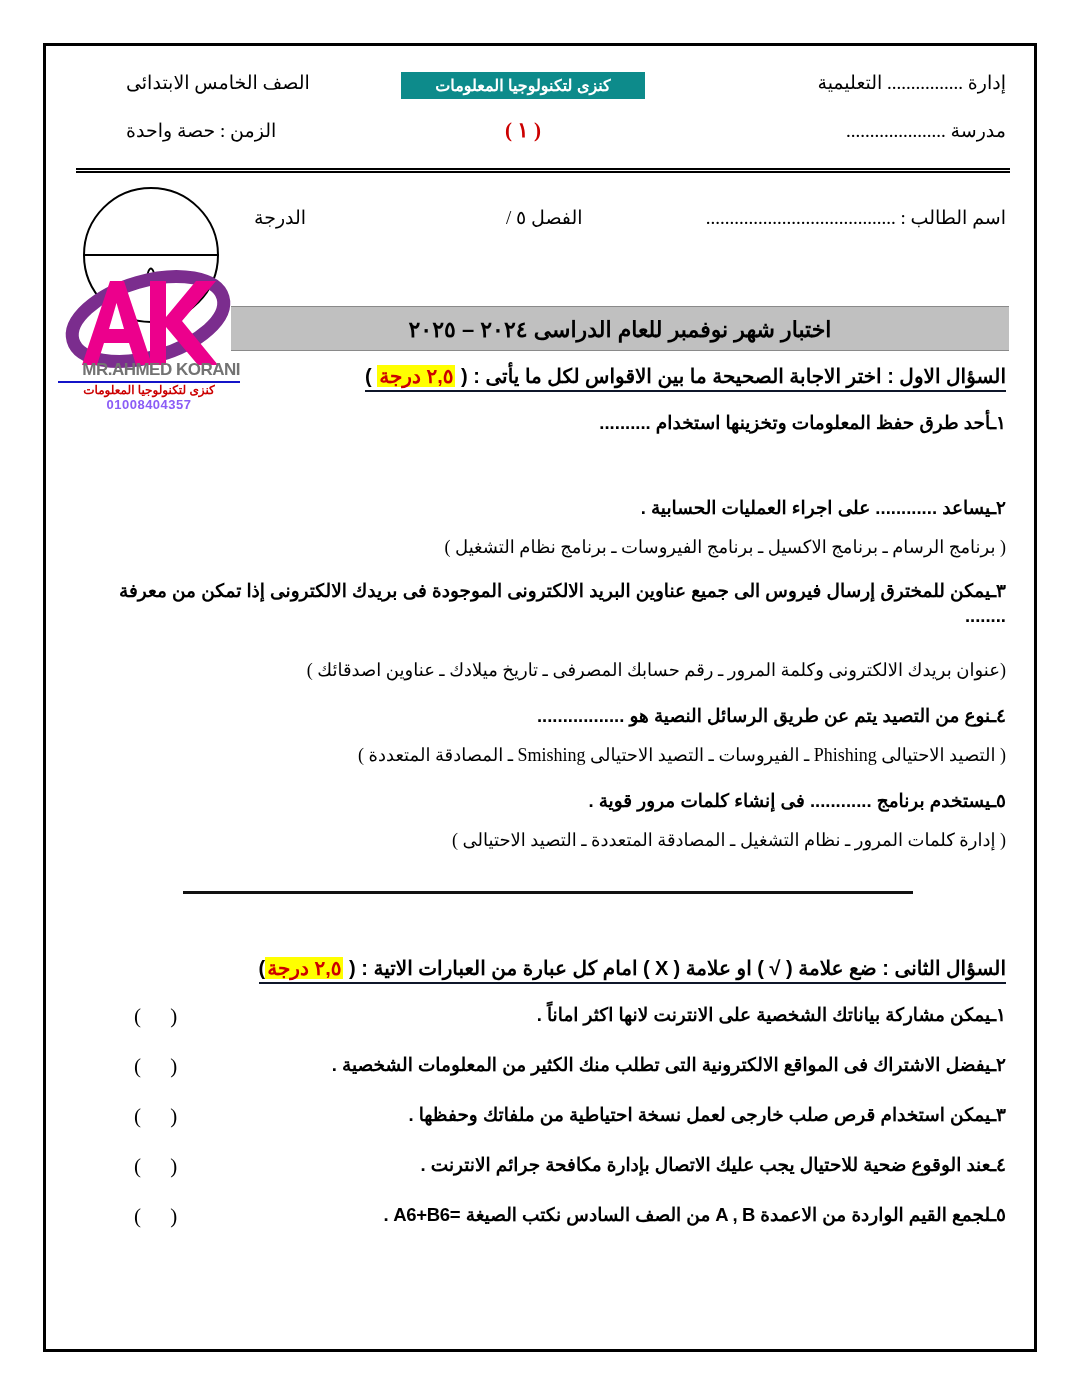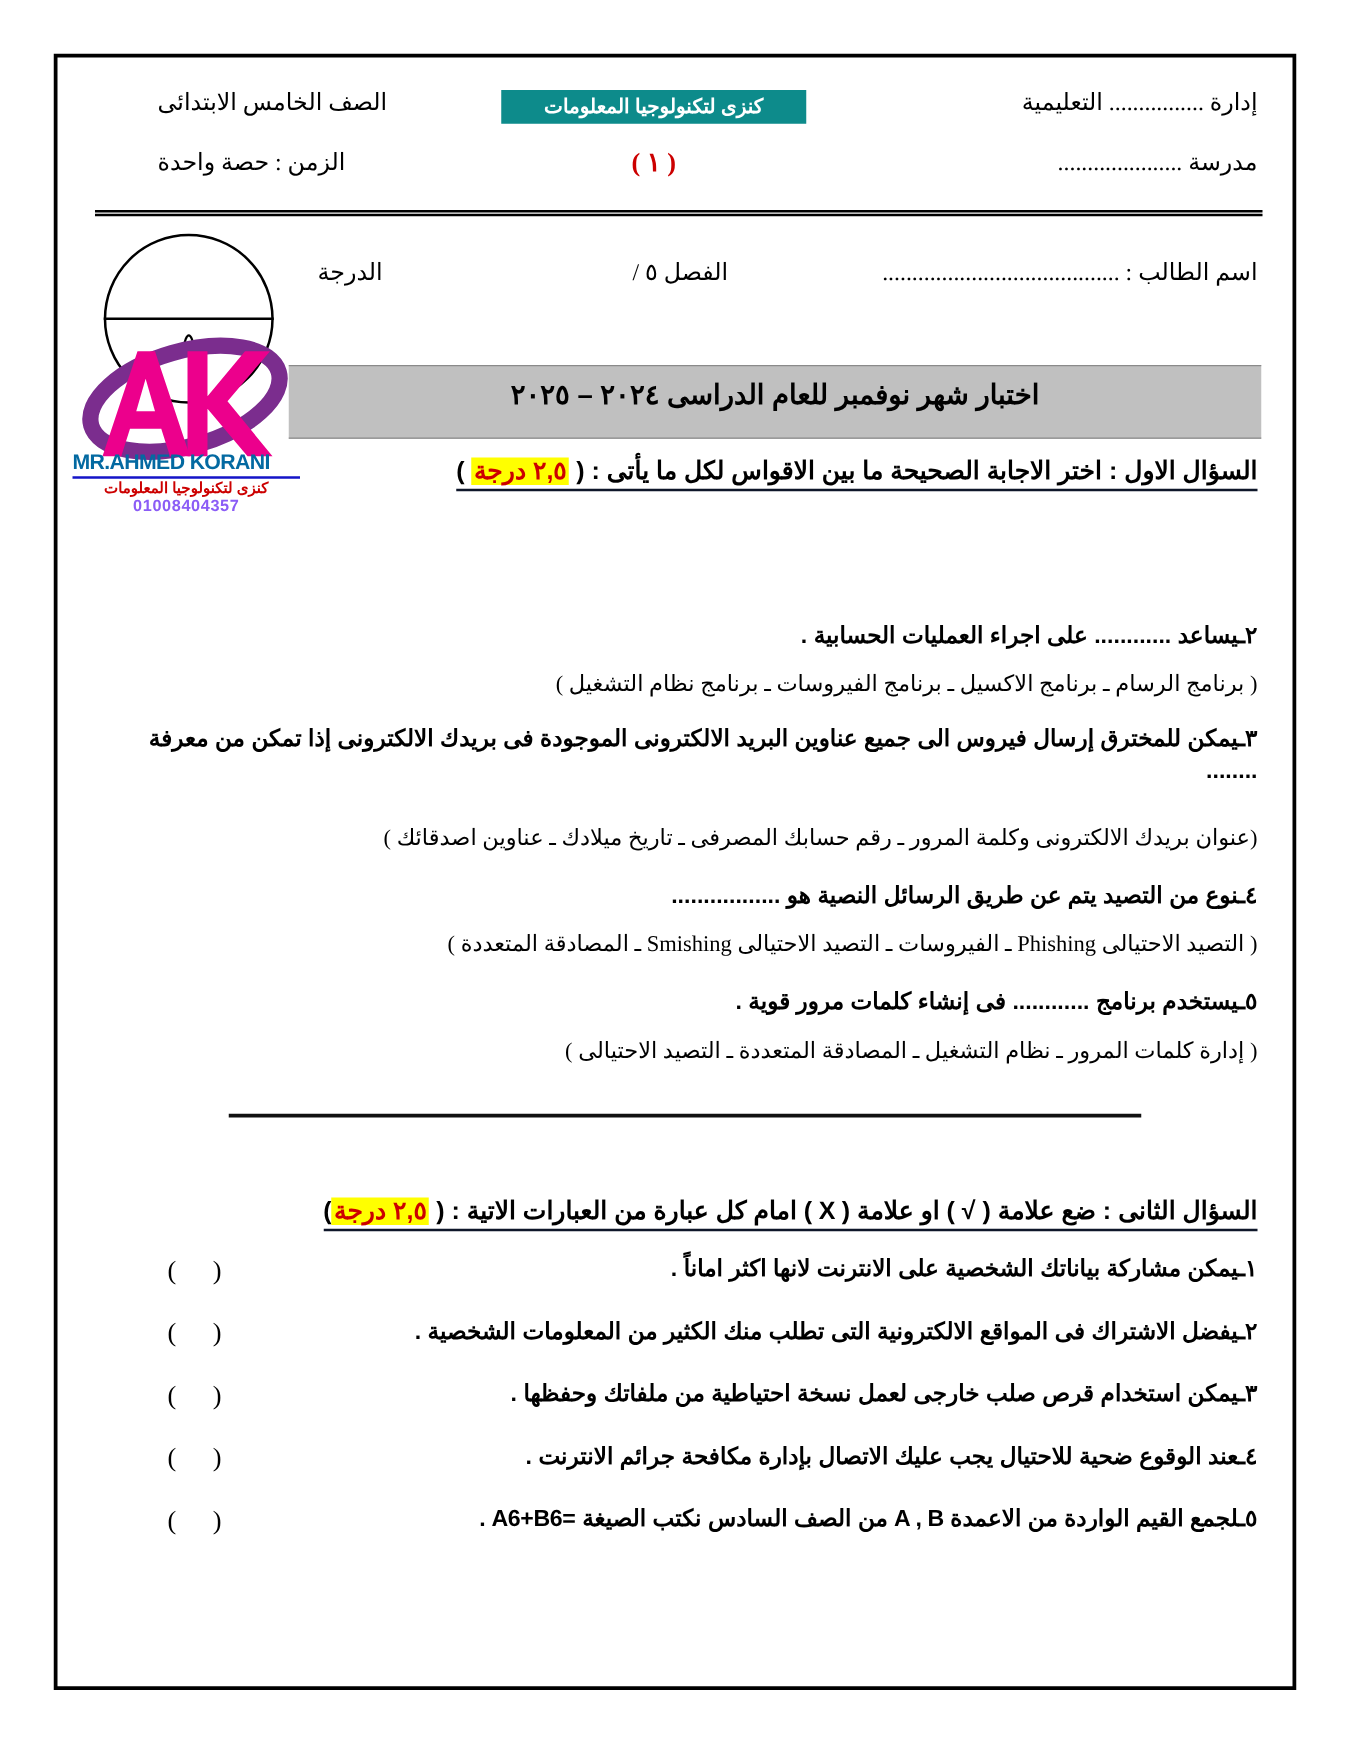--- a/index.html
+++ b/index.html
@@ -125,23 +125,23 @@
     top: 216px;
     width: 136px;
     text-align: center;
     font-size: 21px;
   }
 
   
   #exam-title-bar {
     position: absolute;
     left: 185px;
-    top: 246px;
+    top: 260px;
     width: 778px;
-    height: 59px;
+    height: 45px;
     background: #c0c0c0;
     border-top: 1px solid #8a8a8a;
     border-bottom: 1px solid #8a8a8a;
     box-sizing: border-box;
     text-align: center;
   }
   #exam-title-text {
     display: inline-block;
     line-height: 45px;
     font-family: "Liberation Sans", sans-serif;
@@ -158,22 +158,22 @@
     width: 190px;
     height: 150px;
     pointer-events: none;
   }
   #logo-svg { position: absolute; left: 0; top: 0; }
   #logo-name {
     position: absolute;
     left: 4px;
     top: 99px;
     width: 182px;
-    text-align: left;
-    color: #0369a1;
+    text-align: right;
+    color: #737373;
     font-family: "Liberation Sans", sans-serif;
     font-weight: bold;
     font-size: 17px;
     letter-spacing: -0.5px;
     border-bottom: 2px solid #1414c8;
     padding-bottom: 1px;
   }
   #logo-sub {
     position: absolute;
     left: 4px;
@@ -328,20 +328,21 @@
     </svg>
     <div id="logo-name">MR.AHMED KORANI</div>
     <div id="logo-sub">كنزى  لتكنولوجيا  المعلومات</div>
     <div id="logo-phone">01008404357</div>
   </div>
 
   <div class="q-heading" id="q1-heading">
     <span>السؤال الاول : اختر الاجابة الصحيحة ما بين الاقواس لكل ما يأتى :  ( </span><span class="mark-chip">٢,٥ درجة</span><span> )</span>
   </div>
 
+  <div class="q-stem" id="q1-s1">١ـأحد طرق حفظ المعلومات وتخزينها استخدام ..........</div>
 
   <div class="q-stem" id="q1-s2">٢ـيساعد ............ على اجراء العمليات الحسابية .</div>
   <div class="q-options" id="q1-o2">( برنامج الرسام   ـ   برنامج الاكسيل   ـ   برنامج الفيروسات   ـ   برنامج نظام التشغيل )</div>
 
   <div class="q-stem" id="q1-s3">٣ـيمكن للمخترق إرسال فيروس الى جميع عناوين البريد الالكترونى الموجودة فى بريدك الالكترونى إذا تمكن من معرفة ........</div>
   <div class="q-options" id="q1-o3">(عنوان بريدك الالكترونى وكلمة المرور   ـ  رقم حسابك المصرفى  ـ  تاريخ ميلادك  ـ  عناوين اصدقائك )</div>
 
   <div class="q-stem" id="q1-s4">٤ـنوع من التصيد يتم عن طريق الرسائل النصية هو .................</div>
   <div class="q-options" id="q1-o4">( التصيد الاحتيالى Phishing  ـ  الفيروسات   ـ   التصيد الاحتيالى Smishing   ـ   المصادقة المتعددة )</div>
 

